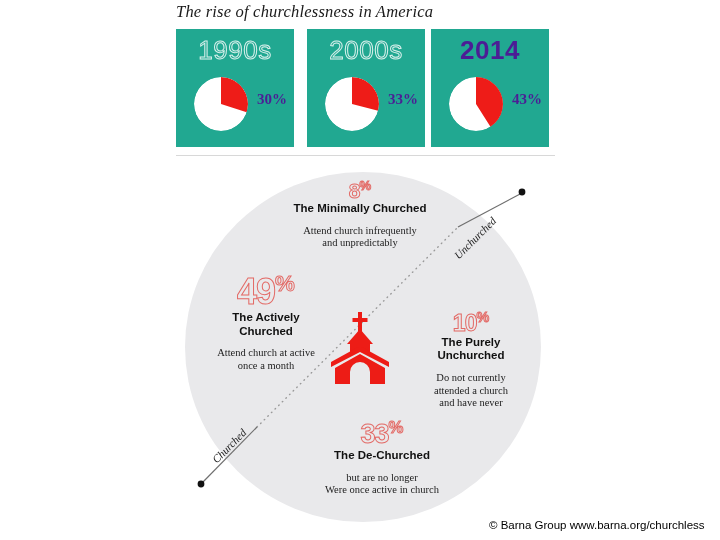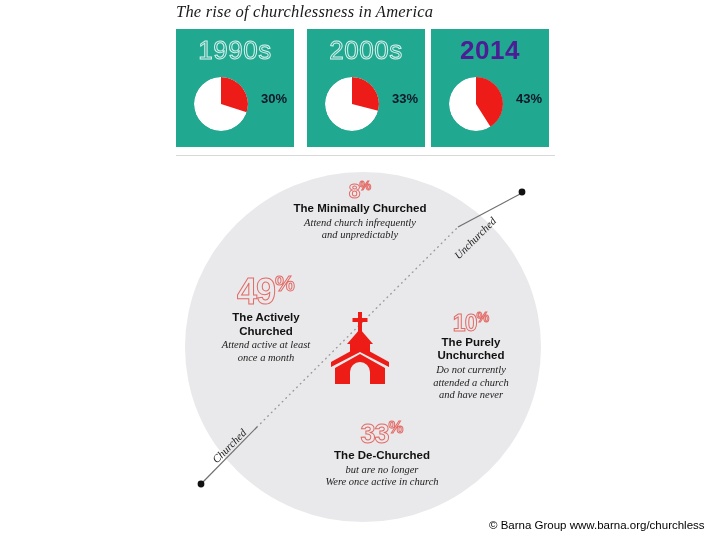--- a/index.html
+++ b/index.html
@@ -47,23 +47,24 @@
     font-weight:normal;
   }
   .card-label.solid{color:#4c1d95;}
 
   .card-pie{
     position:absolute;left:18px;top:48px;
     width:54px;height:54px;border-radius:50%;
   }
   .card-pct{
     position:absolute;right:7px;top:62px;
-    font-size:13px;font-weight:bold;
-    color:#0f172a;
+    font-size:15px;font-weight:bold;
+    color:#4c1d95;
     letter-spacing:0px;
+    font-family:Liberation Serif, serif;
   }
 
   .divider{
     position:absolute;left:176px;top:155px;
     width:379px;height:1px;background:#d8d8d8;
   }
 
   
   .circle-wrap{position:absolute;left:160px;top:165px;width:400px;height:365px;}
   .big-circle{
@@ -83,22 +84,22 @@
     line-height:1;
     letter-spacing:-1px;
   }
   .seg .pct .sup{font-size:.62em;vertical-align:super;letter-spacing:0;}
   .seg .name{
     font-size:11.5px;font-weight:bold;color:#111111;
     line-height:1.18;margin-top:1px;
   }
   .seg .desc{
     font-family:"Liberation Serif",serif;
-    font-style:italic;font-size:10.5px;color:#1c1c1c;
-    line-height:1.22;margin-top:1px;
+    font-size:10.5px;color:#1c1c1c;
+    line-height:1.22;margin-top:9px;
   }
 
   #seg-min{left:100px;top:14px;width:200px;}
   #seg-min .pct{font-size:21px;}
 
   #seg-act{left:38px;top:108px;width:136px;}
   #seg-act .pct{font-size:36px;}
 
   #seg-pure{left:248px;top:145px;width:126px;text-align:center;}
   #seg-pure .pct{font-size:23px;}
@@ -196,21 +197,21 @@
       </div>
     </div>
 
     <div class="seg" id="seg-act">
       <div class="pct"><span>49</span><span class="sup">%</span></div>
       <div class="name">
         <div>The Actively</div>
         <div>Churched</div>
       </div>
       <div class="desc">
-        <div>Attend active at least</div>
+        <div>Attend church at active</div>
         <div>once a month</div>
       </div>
     </div>
 
     <div class="seg" id="seg-pure">
       <div class="pct"><span>10</span><span class="sup">%</span></div>
       <div class="name">
         <div>The Purely</div>
         <div>Unchurched</div>
       </div>

